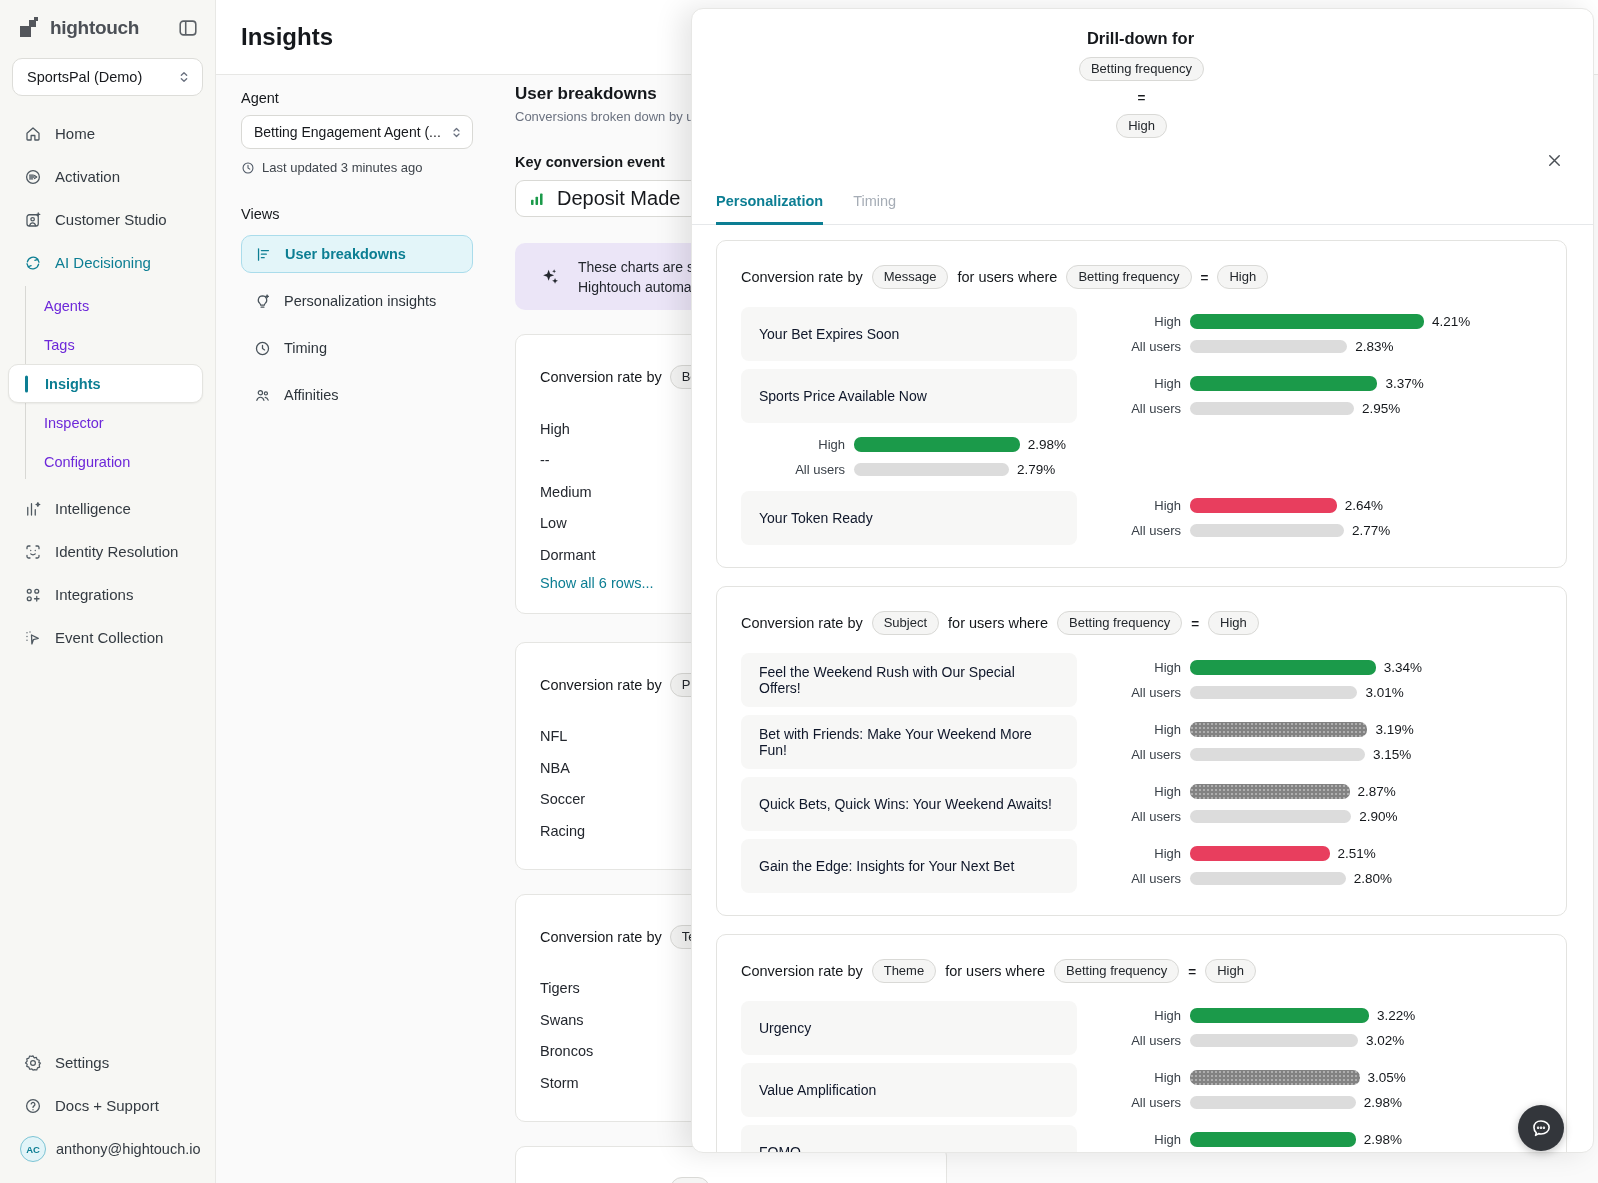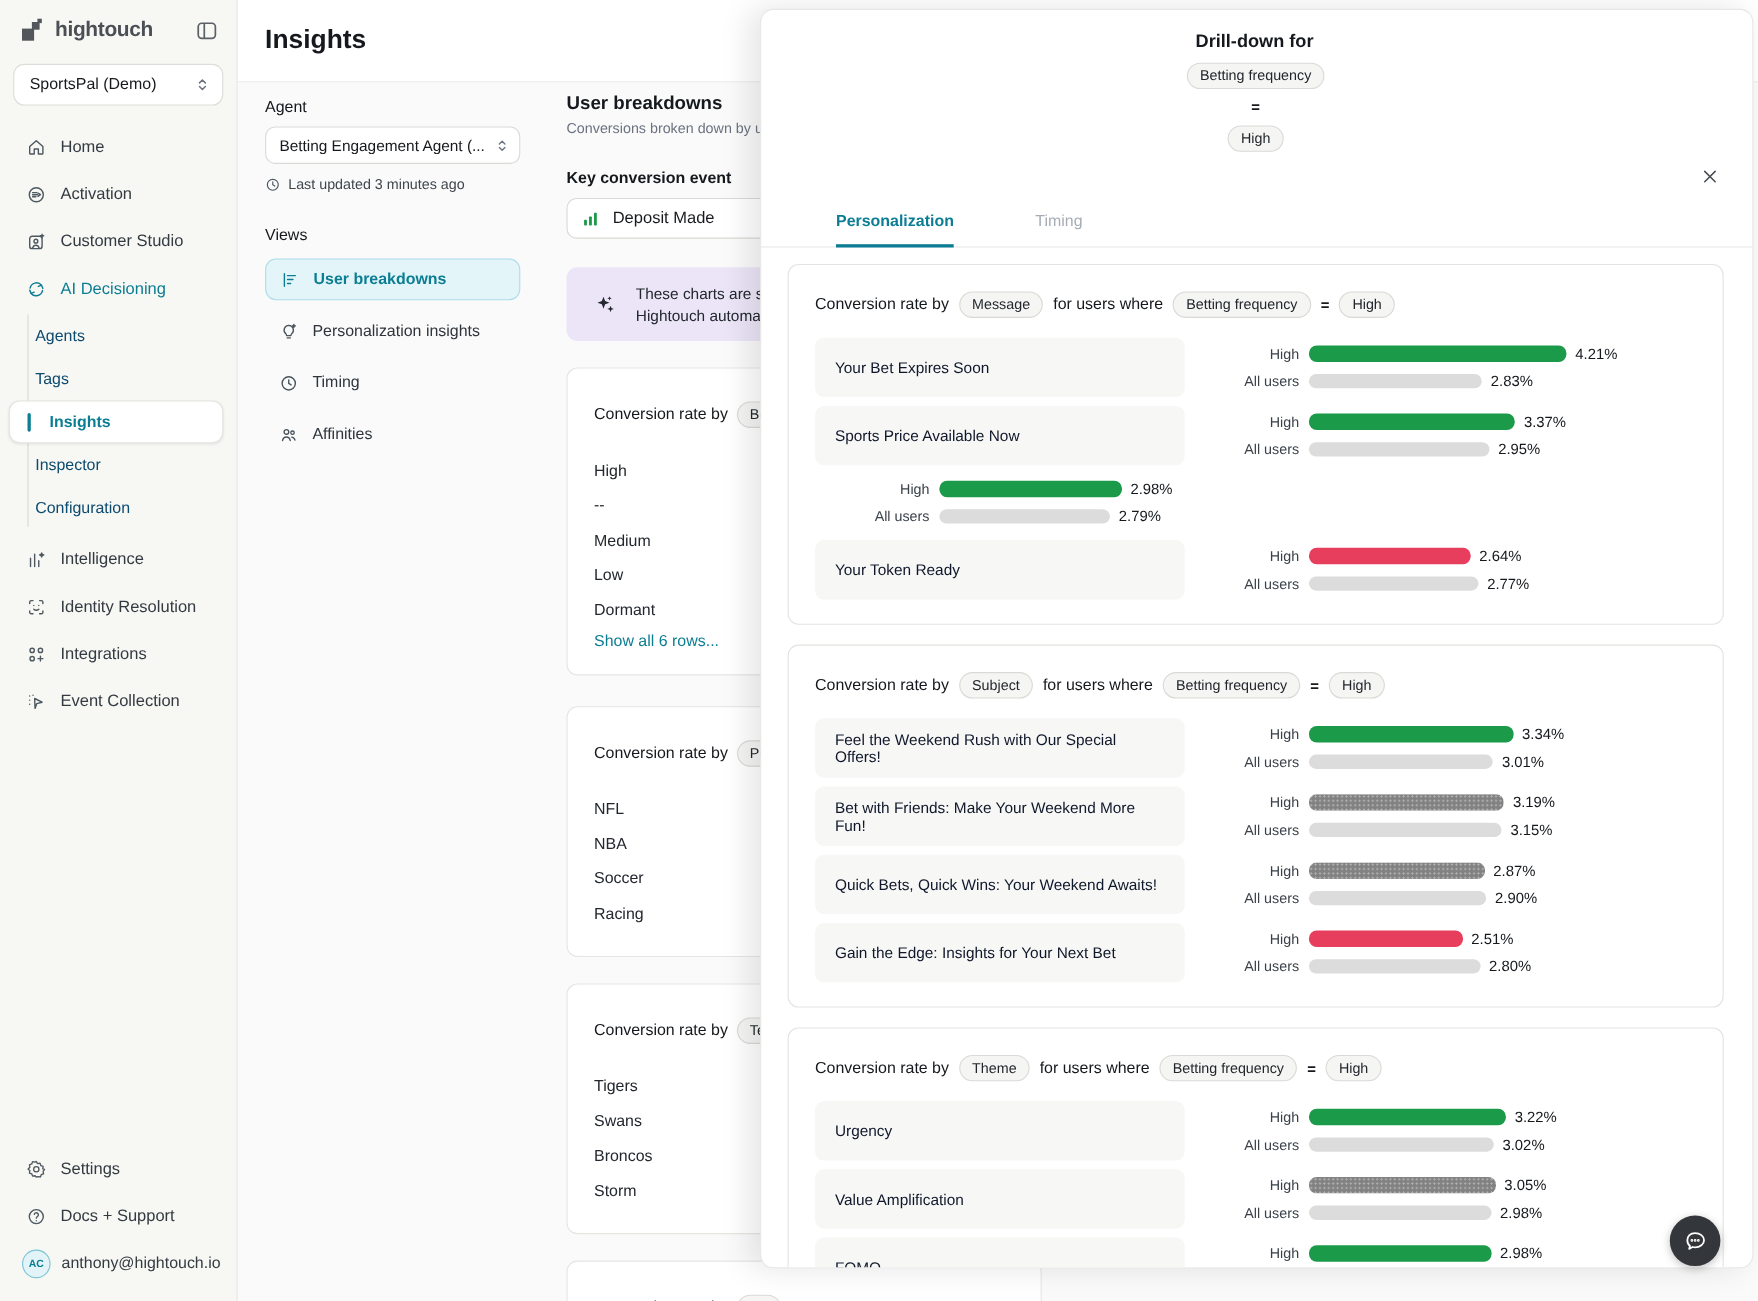--- a/index.html
+++ b/index.html
@@ -11,21 +11,21 @@
   .logo-mark { width:24px; height:24px; margin-right:8px; }
   .logo-text { font-size:19px; font-weight:700; color:#4c5056; letter-spacing:-0.3px; flex:1; }
   .collapse-btn { width:22px; height:22px; color:#5b6066; cursor:pointer; }
   .workspace { margin:8px 12px 16px; height:38px; background:#fff; border:1px solid #ddddd9; border-radius:10px; display:flex; align-items:center; padding:0 10px 0 14px; font-size:14.5px; color:#17191d; cursor:pointer; }
   .workspace .ws-label { flex:1; }
   .nav-item { display:flex; align-items:center; height:43px; padding-left:24px; gap:13px; font-size:15px; color:#333a41; cursor:pointer; }
   .nav-item .icon { width:18px; height:18px; color:#4e5860; display:flex; align-items:center; }
   .nav-item.teal, .nav-item.teal .icon { color:#0c7e93; }
   .subnav { position:relative; padding:2px 0 6px; }
   .subnav-line { position:absolute; left:25px; top:2px; bottom:8px; width:1px; background:#d8d8d4; }
-  .subnav-item { position:relative; display:flex; align-items:center; height:39px; padding-left:32px; font-size:14.5px; color:#0c4a6e; cursor:pointer; z-index:1; }
+  .subnav-item { position:relative; display:flex; align-items:center; height:39px; padding-left:44px; font-size:14.5px; color:#6d28d9; cursor:pointer; z-index:1; }
   .subnav-item.active { background:#fff; border:1px solid #e4e4e0; border-radius:10px; margin:0 12px 0 8px; padding-left:36px; color:#0c7e93; font-weight:600; box-shadow:0 1px 2px rgba(0,0,0,0.06); }
   .subnav-item.active::before { content:""; position:absolute; left:16px; top:50%; transform:translateY(-50%); width:3px; height:17px; border-radius:2px; background:#0c7e93; }
   .sidebar-footer { position:absolute; left:0; right:0; bottom:12px; }
   .account-row { display:flex; align-items:center; height:44px; padding-left:20px; gap:10px; font-size:14.5px; color:#333a41; cursor:pointer; }
   .avatar { width:26px; height:26px; border-radius:50%; background:#e2f4f8; border:1px solid #7cc4d4; color:#0c7e93; font-size:9.5px; font-weight:700; display:flex; align-items:center; justify-content:center; }
 
   
   .main-header { position:absolute; left:216px; top:0; right:0; height:75px; background:#fff; border-bottom:1px solid #e7e7e5; }
   .page-title { position:absolute; left:25px; top:50%; transform:translateY(-50%); font-size:24px; font-weight:700; color:#15181c; }
   .content { position:absolute; left:216px; top:75px; right:0; bottom:0; background:#fafafa; }
@@ -39,40 +39,40 @@
   .views-list { margin-top:13px; }
   .view-item { display:flex; align-items:center; height:38px; border-radius:10px; padding-left:13px; gap:12px; font-size:14.5px; color:#2e353c; margin-bottom:9px; cursor:pointer; }
   .view-item .icon { width:18px; height:18px; color:#49535b; display:flex; align-items:center; }
   .view-item.active { background:#e3f5f9; border:1px solid #aadceb; color:#0c7e93; font-weight:600; }
   .view-item.active .icon { color:#0c7e93; }
 
   .right-col { position:absolute; left:299px; top:0; width:432px; }
   .section-title { margin-top:9px; font-size:17px; font-weight:600; color:#15181c; }
   .section-sub { margin-top:5px; font-size:13px; color:#6b7280; white-space:nowrap; }
   .key-label { margin-top:30px; font-size:14.5px; font-weight:600; color:#15181c; }
-  .event-select { margin-top:10px; width:260px; height:37px; background:#fff; border:1px solid #d9d9d5; border-radius:9px; display:flex; align-items:center; gap:11px; padding:0 12px; font-size:15px; color:#17191d; cursor:pointer; }
+  .event-select { margin-top:10px; width:260px; height:37px; background:#fff; border:1px solid #d9d9d5; border-radius:9px; display:flex; align-items:center; gap:11px; padding:0 12px; font-size:20px; color:#17191d; cursor:pointer; }
   .ai-banner { margin-top:26px; width:420px; height:67px; background:#ebe5f7; border-radius:10px; display:flex; align-items:center; gap:17px; padding:0 10px 0 24px; }
   .ai-banner .txt { font-size:14px; color:#23272e; line-height:20px; white-space:nowrap; }
   .bg-card { background:#fff; border:1px solid #e5e5e2; border-radius:10px; width:432px; padding:30px 24px 22px; }
   .bg-card-header { display:flex; align-items:center; gap:8px; font-size:14.5px; color:#15181c; white-space:nowrap; }
   .bg-rows { margin-top:24px; }
   .bg-row { height:31.5px; display:flex; align-items:center; font-size:14.5px; color:#23272e; }
   .show-link { margin-top:4px; font-size:14.5px; color:#0c7e93; cursor:pointer; }
   .mt24 { margin-top:24px; } .mt28 { margin-top:28px; }
 
   .pill { display:inline-flex; align-items:center; padding:3px 11px 4px; background:#f5f5f4; border:1px solid #d9d9d6; border-radius:999px; font-size:13px; color:#23272c; white-space:nowrap; }
   .eq { font-size:13.5px; font-weight:600; color:#17191d; }
 
   
   .panel { position:absolute; left:691px; top:8px; right:4px; bottom:30px; background:#fff; border:1px solid #e7e7e5; border-radius:12px; box-shadow:-10px 0 28px rgba(0,0,0,0.10); z-index:10; overflow:hidden; }
   .panel-header { display:flex; align-items:center; gap:9px; padding:20px 26px 0 24px;flex-direction:column; }
   .panel-title { font-size:16.5px; font-weight:600; color:#15181c; margin-right:2px; }
   .close-btn { margin-left:auto; width:26px; height:26px; color:#4a4f55; cursor:pointer; display:flex; align-items:center; justify-content:center; }
   .tabs { margin-top:20px; padding-left:24px; display:flex; gap:30px; border-bottom:1px solid #e6e8ea; }
-  .tab { font-size:14.5px; padding-bottom:13px; cursor:pointer;margin-left:44px; }
+  .tab { font-size:14.5px; padding-bottom:13px; cursor:pointer; }
   .tab.active { color:#0c7e93; font-weight:600; border-bottom:3px solid #0c7e93; margin-bottom:-1px; }
   .tab.inactive { color:#a6adb6; }
   .panel-body { padding:15px 26px 24px 24px; }
   .dd-card { background:#fff; border:1px solid #e3e3e0; border-radius:10px; padding:24px 24px 22px; margin-bottom:18px; }
   .dd-card-header { display:flex; align-items:center; gap:9px; font-size:14.5px; color:#15181c; }
   .dd-rows { margin-top:18px; }
   .metric-row { display:flex; align-items:center; margin-bottom:8px; }
   .metric-label { width:336px; min-height:54px; background:#f7f7f6; border-radius:8px; display:flex; align-items:center; padding:0 18px; font-size:14px; color:#0f172a; }
   .metric-bars { flex:1; padding:2px 0; }
   .bar-line { display:flex; align-items:center; height:23px; }

